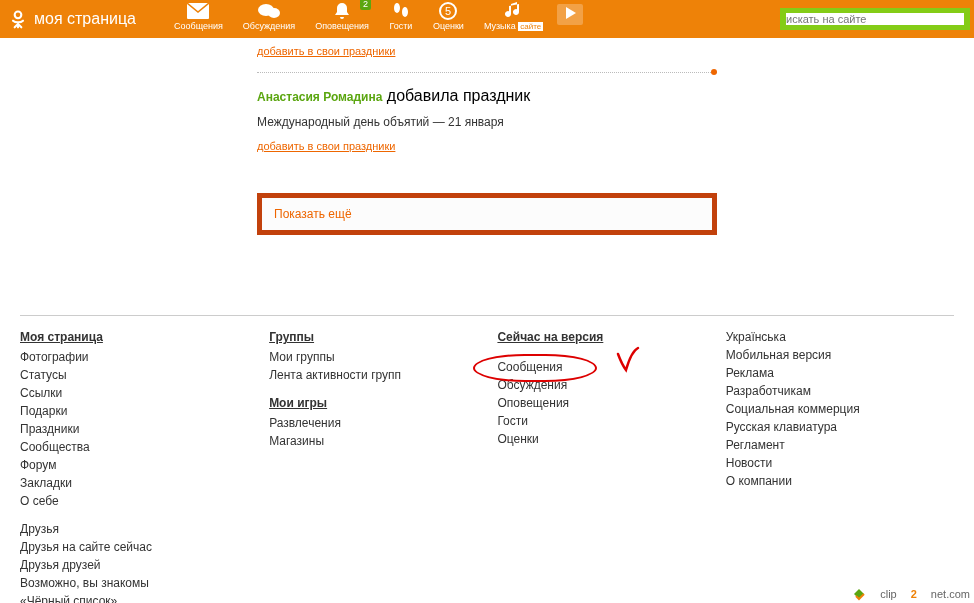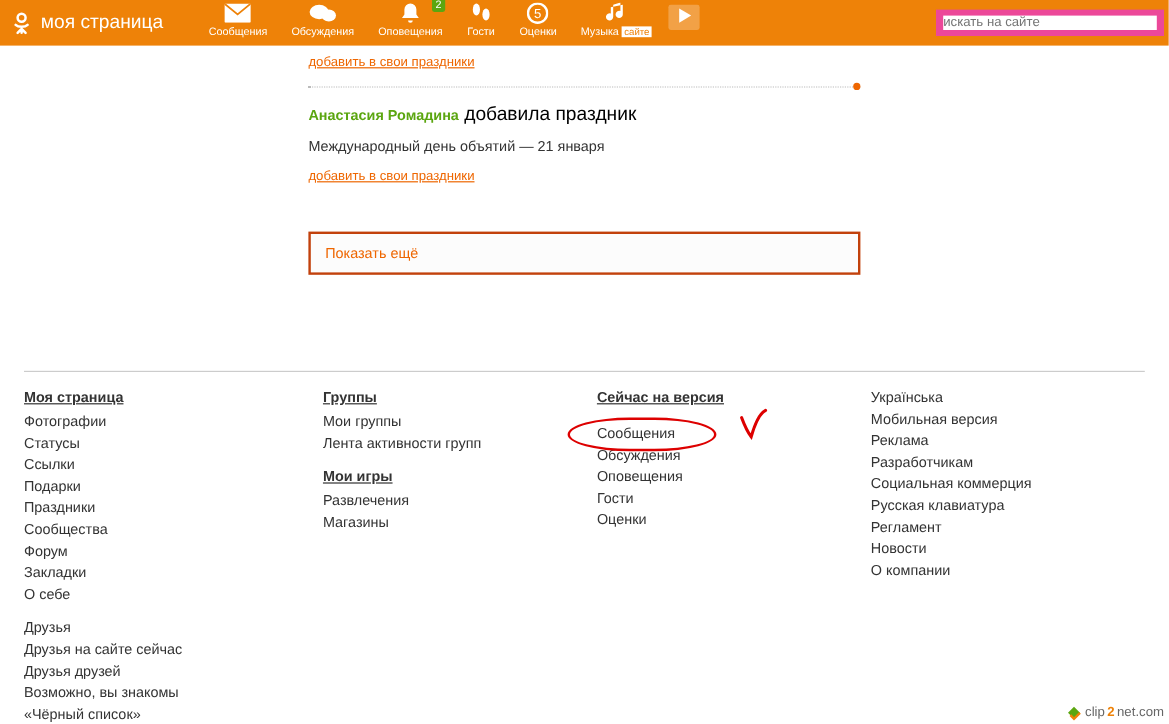--- a/index.html
+++ b/index.html
@@ -7,42 +7,42 @@
 .header{background:#ee8208;height:38px;display:flex;align-items:center;color:#fff}
 .logo-area{display:flex;align-items:center;padding:0 8px;gap:6px}
 .logo-icon{width:20px;height:20px}
 .page-title{font-size:16px;color:#fff}
 .nav-items{display:flex;align-items:flex-start;margin-left:20px;height:38px;gap:0}
 .nav-item{display:flex;flex-direction:column;align-items:center;padding:2px 10px 0;cursor:pointer;position:relative;height:38px;justify-content:flex-start}
 .nav-icon{width:24px;height:18px;display:flex;align-items:center;justify-content:center}
 .nav-label{font-size:9px;color:#fff;margin-top:1px}
 .nav-badge{position:absolute;top:-2px;right:8px;background:#5ba610;color:#fff;font-size:9px;padding:0 3px;border-radius:2px;line-height:12px}
 .nav-play{background:rgba(255,255,255,0.25);padding:2px 6px;border-radius:2px;margin-left:4px;margin-top:4px}
-.search-box{margin-left:auto;background:#ec4899;height:22px;width:190px;padding:10px 6px;display:flex;align-items:center;margin-right:4px}
+.search-box{margin-left:auto;background:#84cc16;height:22px;width:190px;padding:10px 6px;display:flex;align-items:center;margin-right:4px}
 .search-box input{border:none;outline:none;font-size:11px;color:#666;width:100%}
 .content{max-width:500px;margin:0 auto;padding:6px 20px 20px}
 .add-link{color:#ee6600;text-decoration:underline;font-size:11px;cursor:pointer}
 .separator{border-top:1px dotted #bbb;margin:14px 0;position:relative}
 .sep-dot{position:absolute;right:0;top:-4px;width:6px;height:6px;background:#ee6600;border-radius:50%}
 .feed-item{margin-bottom:14px}
 .feed-name{color:#5ba610;font-weight:bold;font-size:12px}
 .feed-action{color:#000;font-size:16px}
 .feed-desc{color:#333;font-size:12px;margin:10px 0}
-.show-more{border:2px solid #c2410c;padding:9px 12px;background:#fcfcfc;margin-top:40px}
+.show-more{border:5px solid #c2410c;padding:9px 12px;background:#fcfcfc;margin-top:40px}
 .show-more a{color:#ee6600;text-decoration:none;font-size:12px}
 .footer{border-top:1px solid #ccc;margin:60px 20px 0;padding:14px 0;display:flex;gap:0}
 .footer-col{flex:1;padding-right:20px}
 .footer-col.col1{flex:1.1}
 .footer-title{font-weight:bold;font-size:12px;text-decoration:underline;margin-bottom:6px;color:#333}
 .footer-link{display:block;color:#333;font-size:12px;margin-bottom:4px;cursor:pointer}
 .footer-spacer{height:10px}
 .circled{position:relative}
 .circled::before{content:"";position:absolute;left:-24px;top:-6px;width:120px;height:24px;border:2px solid #d00;border-radius:50%/60%;pointer-events:none}
 .check-mark{position:absolute;left:118px;top:-14px;width:26px;height:30px;pointer-events:none}
-.clip2net{position:fixed;bottom:2px;right:4px;font-size:11px;color:#666;display:flex;align-items:center;gap:2px}
+.clip2net{position:fixed;bottom:2px;right:4px;font-size:11px;color:#666;display:flex;align-items:center;gap:14px}
 .clip2net b{color:#ee8208}
 </style>
 </head>
 <body>
 
 <div class="header">
   <div class="logo-area">
     <svg class="logo-icon" viewBox="0 0 24 24" fill="#fff">
         <circle cx="12" cy="7" r="4" fill="none" stroke="#fff" stroke-width="2.5"></circle>
         <path d="M6 14c2 2 4 2 6 2s4 0 6-2M12 16v6M8 22l4-4 4 4" stroke="#fff" stroke-width="2.5" fill="none" stroke-linecap="round"></path>

